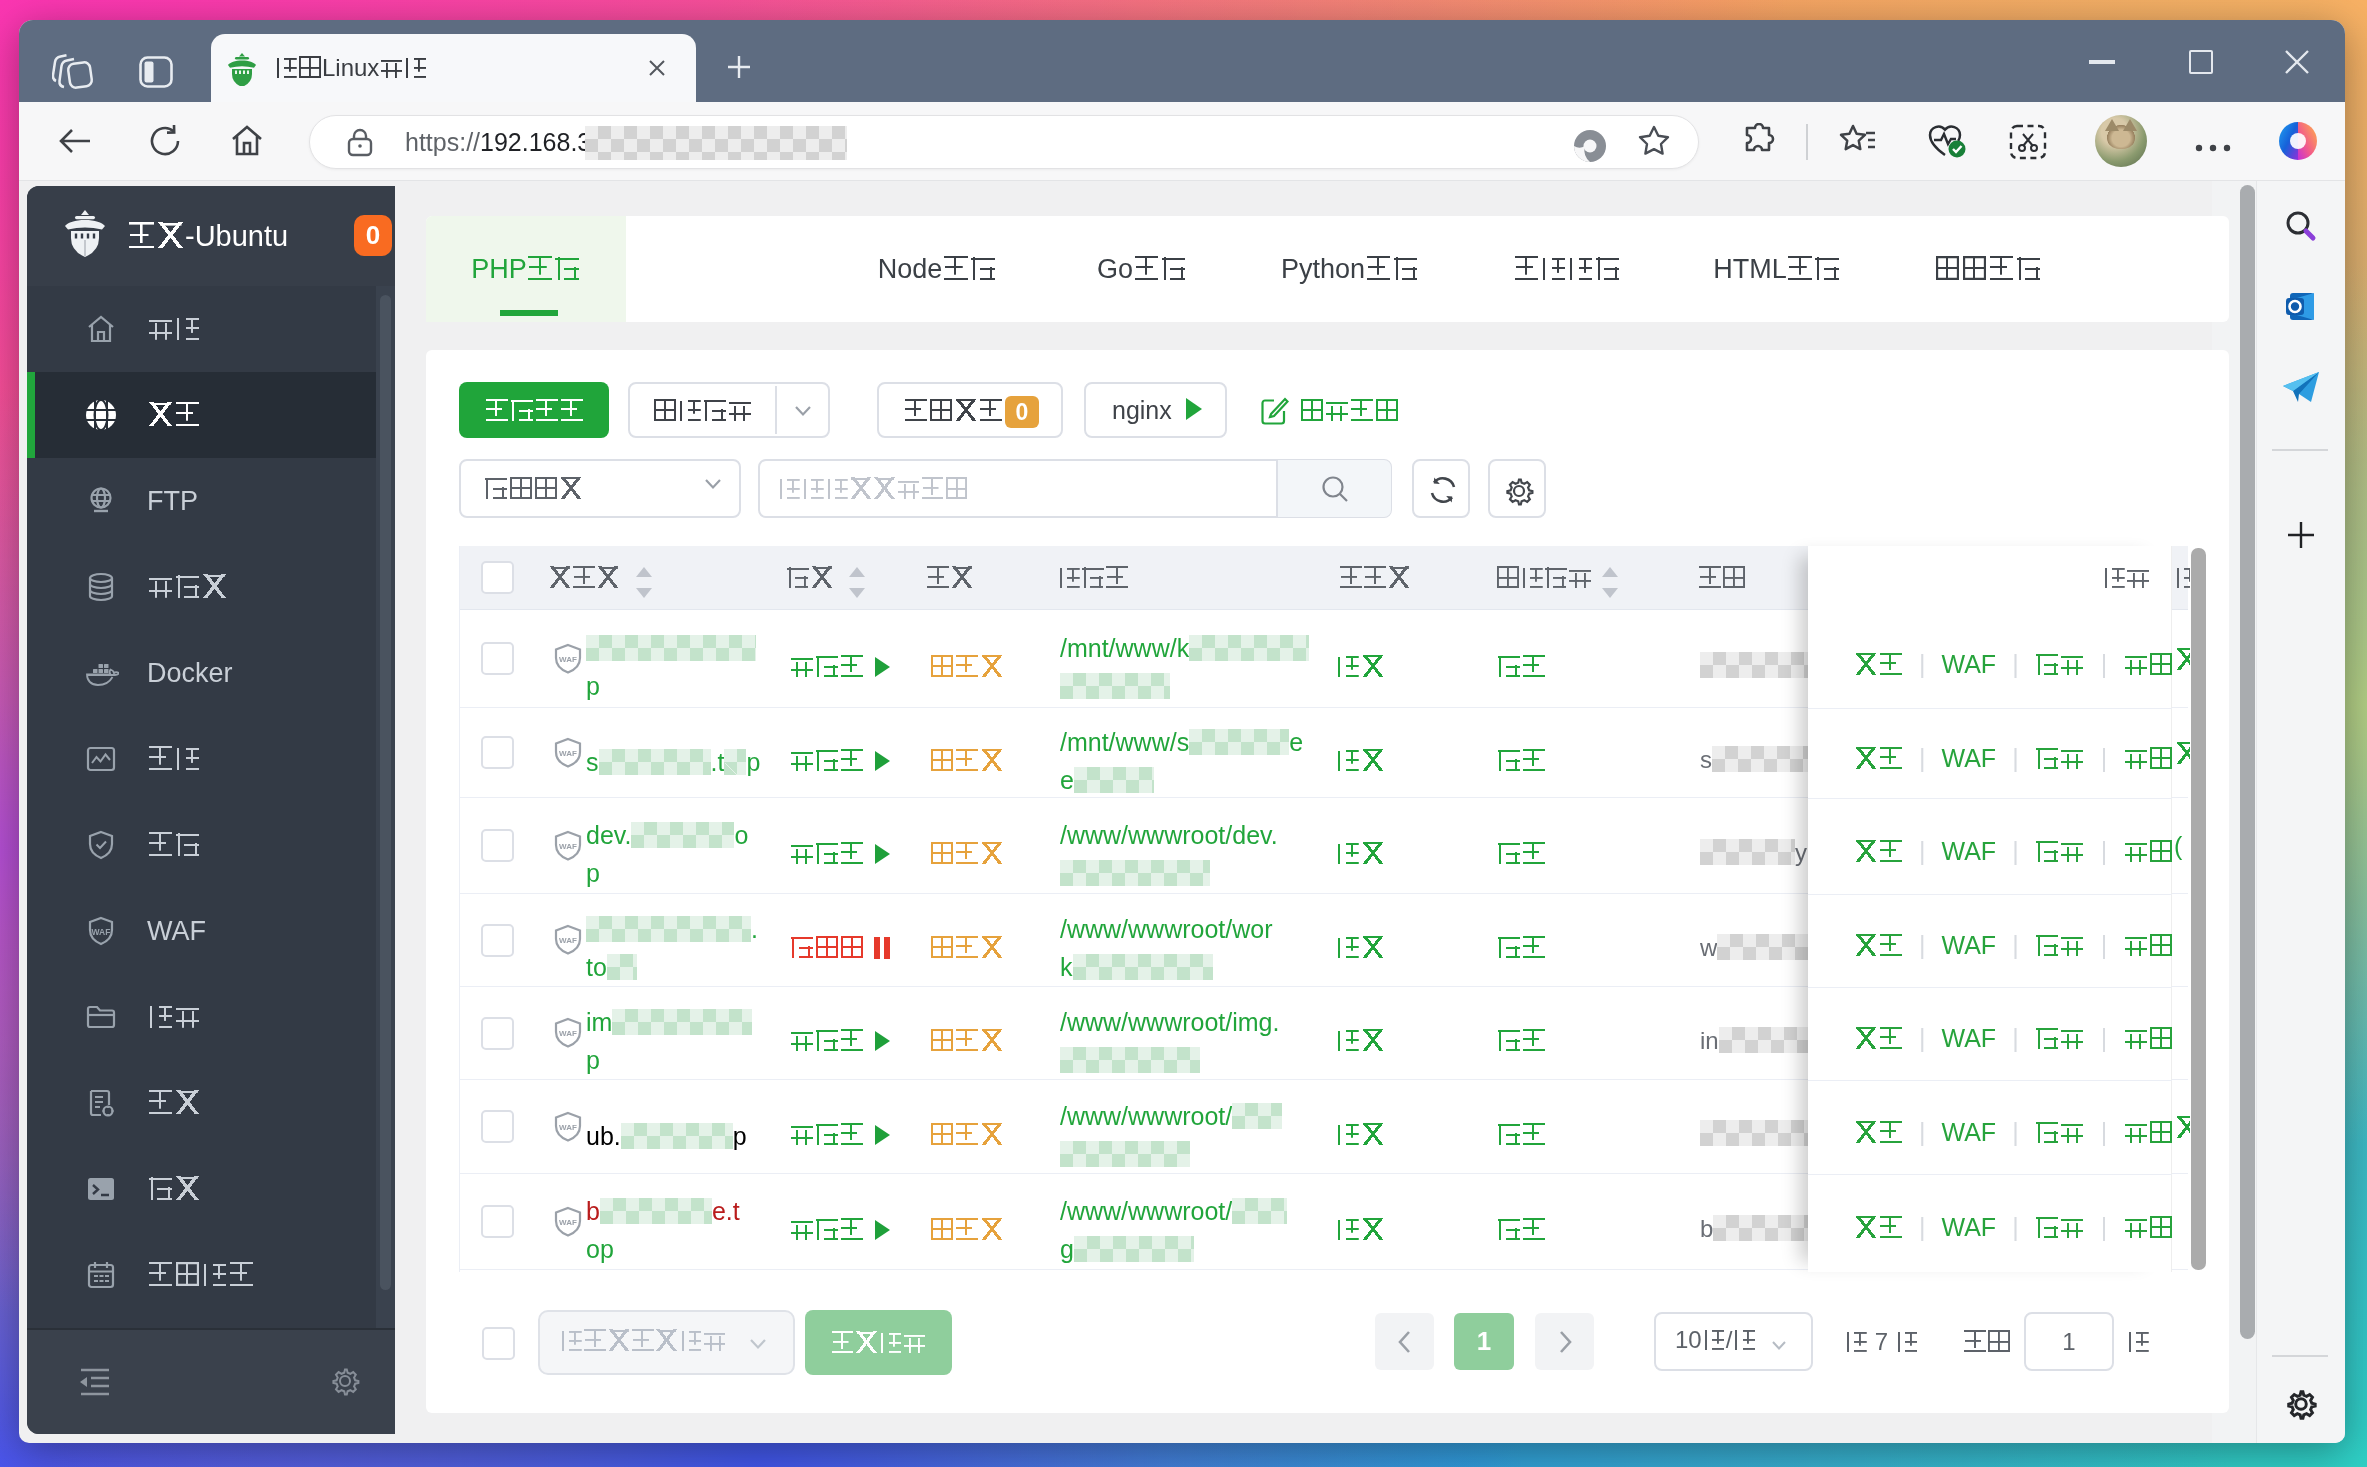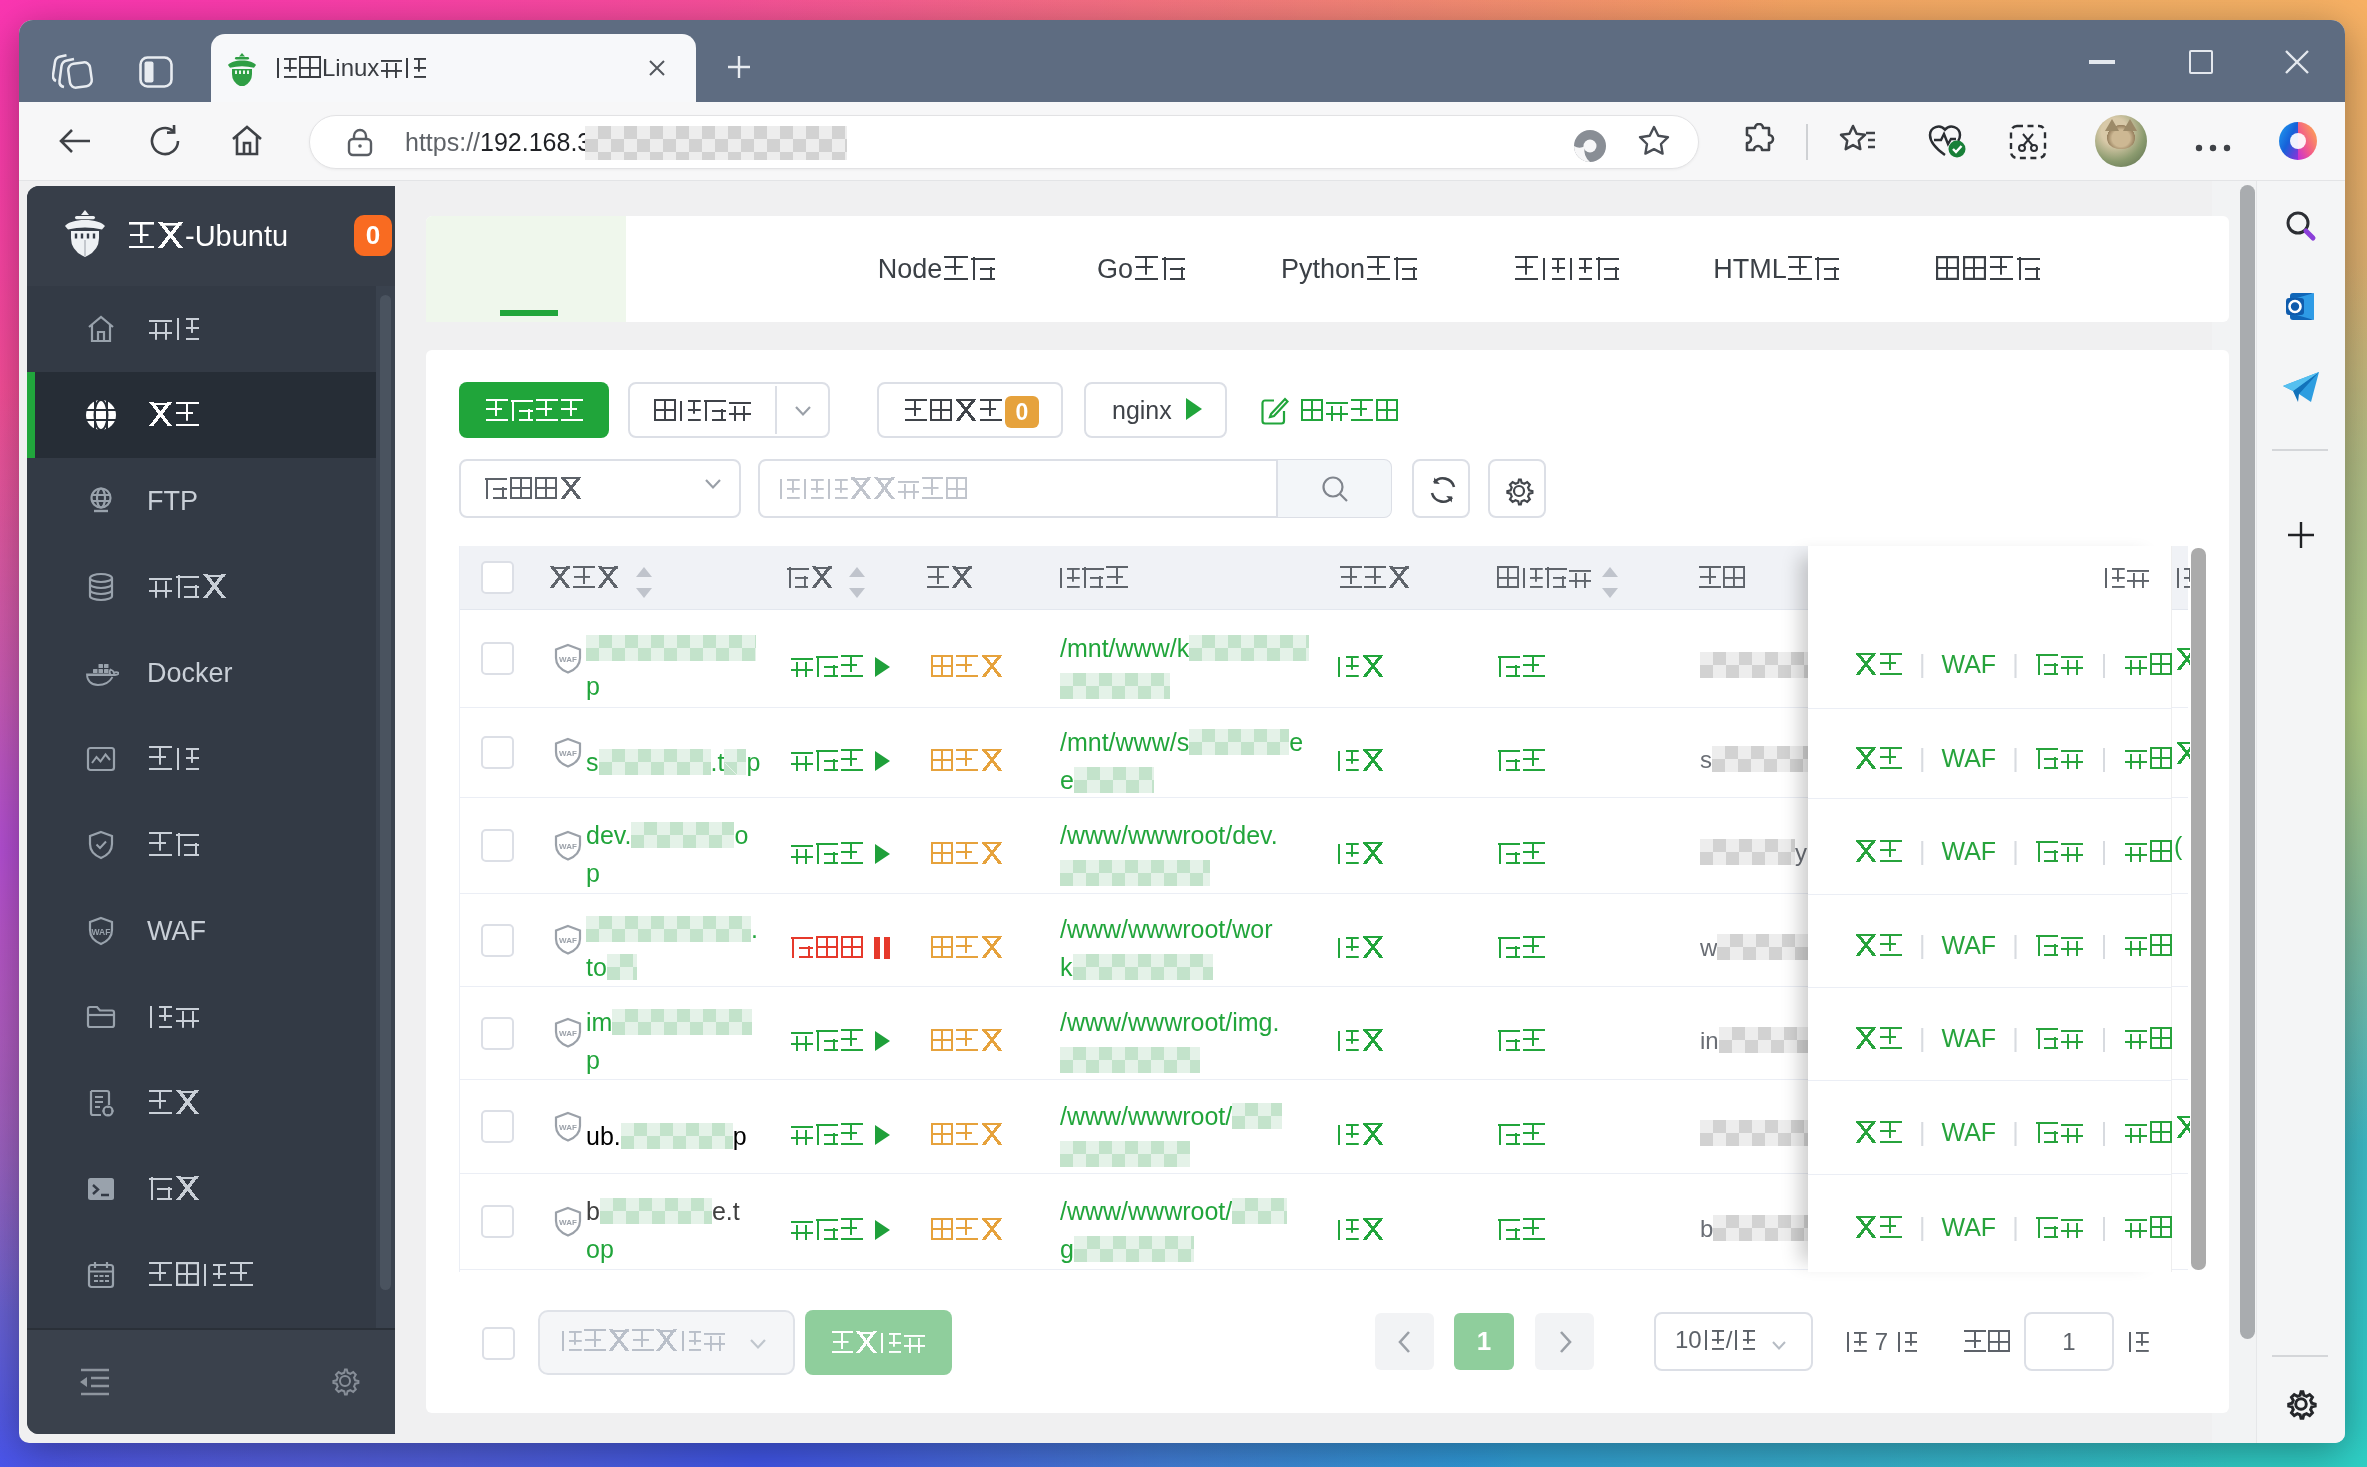--- a/index.html
+++ b/index.html
@@ -276,20 +276,21 @@
             <path d="M4 5 h28 M14 13 h18 M14 21 h18 M4 29 h28"></path>
             <path d="M10 12 l-7 5 7 5 Z" fill="#8e959e" stroke="none"></path>
           </svg></div>
         <div class="abs" style="left:301px;top:1178px;width:34px;height:34px;"><svg width="34" height="34" viewBox="0 0 34 34" fill="none" stroke="#878e98" stroke-width="2">
             <circle cx="17" cy="17" r="5"></circle>
             <path d="M17 5.5 l1.8 0 .8 3.2 2.7 1.1 2.9 -1.7 2.6 2.6 -1.7 2.9 1.1 2.7 3.2 .8 0 1.8 -3.2 .8 -1.1 2.7 1.7 2.9 -2.6 2.6 -2.9 -1.7 -2.7 1.1 -.8 3.2 -1.8 0 -.8 -3.2 -2.7 -1.1 -2.9 1.7 -2.6 -2.6 1.7 -2.9 -1.1 -2.7 -3.2 -.8 0 -1.8 3.2 -.8 1.1 -2.7 -1.7 -2.9 2.6 -2.6 2.9 1.7 2.7 -1.1 Z"></path>
           </svg></div>
       </div>
       <div class="abs" style="left:407px;top:196px;width:1803px;height:106px;background:#fff;border-radius:6px;"></div>
       <div class="abs" style="left:407px;top:196px;width:200px;height:106px;background:#eff7ec;border-radius:6px 0 0 0;"></div>
+      <div class="abs" style="left:407px;top:196px;width:200px;height:106px;font-size:27px;line-height:106px;color:#21a53b;--c:#21a53b;text-align:center;white-space:nowrap;">PHP<i class="g g1"></i><i class="g g6"></i></div>
       <div class="abs" style="left:481px;top:290px;width:58px;height:6px;background:#21a53b;"></div>
       <div class="abs" style="left:811px;top:196px;width:214px;height:106px;font-size:27px;line-height:106px;color:#3b4046;--c:#3b4046;text-align:center;white-space:nowrap;">Node<i class="g g1"></i><i class="g g6"></i></div>
       <div class="abs" style="left:1025px;top:196px;width:196px;height:106px;font-size:27px;line-height:106px;color:#3b4046;--c:#3b4046;text-align:center;white-space:nowrap;">Go<i class="g g1"></i><i class="g g6"></i></div>
       <div class="abs" style="left:1221px;top:196px;width:220px;height:106px;font-size:27px;line-height:106px;color:#3b4046;--c:#3b4046;text-align:center;white-space:nowrap;">Python<i class="g g1"></i><i class="g g6"></i></div>
       <div class="abs" style="left:1441px;top:196px;width:214px;height:106px;font-size:27px;line-height:106px;color:#3b4046;--c:#3b4046;text-align:center;white-space:nowrap;"><i class="g g1"></i><i class="g g3"></i><i class="g g3"></i><i class="g g6"></i></div>
       <div class="abs" style="left:1655px;top:196px;width:206px;height:106px;font-size:27px;line-height:106px;color:#3b4046;--c:#3b4046;text-align:center;white-space:nowrap;">HTML<i class="g g1"></i><i class="g g6"></i></div>
       <div class="abs" style="left:1861px;top:196px;width:216px;height:106px;font-size:27px;line-height:106px;color:#3b4046;--c:#3b4046;text-align:center;white-space:nowrap;"><i class="g g2"></i><i class="g g2"></i><i class="g g1"></i><i class="g g6"></i></div>
       <div class="abs" style="left:407px;top:330px;width:1803px;height:1063px;background:#fff;border-radius:6px;"></div>
       <div class="abs" style="left:440px;top:362px;width:150px;height:56px;background:#20a53a;border-radius:8px;">
         <div style="color:#fff;--c:#fff;font-size:25px;line-height:56px;text-align:center"><i class="g g1"></i><i class="g g6"></i><i class="g g1"></i><i class="g g1"></i></div>
@@ -449,21 +450,21 @@
       <div class="abs" style="left:1316px;top:1067px;width:90px;height:94px;font-size:25px;line-height:94px;color:#333;--c:#333;text-align:left;white-space:nowrap;"><span style="color:#21a53b;--c:#21a53b"><i class="g g3"></i><i class="g g5"></i></span></div>
       <div class="abs" style="left:1477px;top:1067px;width:90px;height:94px;font-size:25px;line-height:94px;color:#333;--c:#333;text-align:left;white-space:nowrap;"><span style="color:#21a53b;--c:#21a53b"><i class="g g6"></i><i class="g g1"></i></span></div>
       <div class="abs" style="left:1681px;top:1067px;width:140px;height:94px;font-size:24px;line-height:94px;color:#333;--c:#333;text-align:left;white-space:nowrap;"><span style="color:#6a6e75"><span class="mzy" style="width:120px"></span></span></div>
       <div class="abs" style="left:2155px;top:1060px;width:16px;height:94px;font-size:25px;line-height:94px;color:#333;--c:#333;text-align:left;white-space:nowrap;overflow:hidden;"><span style="color:#21a53b;--c:#21a53b"><i class="g g5"></i></span></div>
       <div class="abs" style="left:440px;top:1154px;width:1729px;height:96px;background:#fff;border-bottom:1px solid #ebeef5;"></div>
       <div class="abs cb" style="left:462px;top:1185px;"></div>
       <div class="abs" style="left:534px;top:1186px;width:30px;height:32px;"><svg width="30" height="32" viewBox="0 0 30 32" fill="none">
           <path d="M15 2 L27 6.5 V15 c0 7.5 -5.5 12 -12 14.5 C8.5 27 3 22.5 3 15 V6.5 Z" stroke="#9ba1a9" stroke-width="2.2"></path>
           <text x="15" y="19" font-size="8" font-family="Liberation Sans" text-anchor="middle" fill="#9ba1a9" font-weight="bold">WAF</text>
         </svg></div>
-      <div class="abs" style="left:567px;top:1172px;width:200px;height:38px;font-size:25px;line-height:38px;color:#333;--c:#333;text-align:left;white-space:nowrap;"><span style="color:#404040;--c:#21a53b">b<span class="mzg" style="width:112px"></span>e.t</span></div>
+      <div class="abs" style="left:567px;top:1172px;width:200px;height:38px;font-size:25px;line-height:38px;color:#333;--c:#333;text-align:left;white-space:nowrap;"><span style="color:#b91c1c;--c:#21a53b">b<span class="mzg" style="width:112px"></span>e.t</span></div>
       <div class="abs" style="left:567px;top:1210px;width:200px;height:38px;font-size:25px;line-height:38px;color:#333;--c:#333;text-align:left;white-space:nowrap;"><span style="color:#21a53b;--c:#21a53b">op</span></div>
       <div class="abs" style="left:770px;top:1161px;width:140px;height:96px;font-size:25px;line-height:96px;color:#333;--c:#333;text-align:left;white-space:nowrap;"><span style="color:#21a53b;--c:#21a53b"><i class="g g4"></i><i class="g g6"></i><i class="g g1"></i></span><svg style="margin-left:10px;vertical-align:-3px" width="17" height="22" viewBox="0 0 17 22">
           <path d="M1 1 L16 11 L1 21 Z" fill="#1fa03a"></path>
         </svg></div>
       <div class="abs" style="left:910px;top:1161px;width:100px;height:96px;font-size:25px;line-height:96px;color:#333;--c:#333;text-align:left;white-space:nowrap;"><span style="color:#e6a23c;--c:#e6a23c"><i class="g g2"></i><i class="g g1"></i><i class="g g5"></i></span></div>
       <div class="abs" style="left:1041px;top:1172px;width:260px;height:38px;font-size:25px;line-height:38px;color:#333;--c:#333;text-align:left;white-space:nowrap;"><span style="color:#21a53b;--c:#21a53b">/www/wwwroot/<span class="mzg" style="width:55px"></span></span></div>
       <div class="abs" style="left:1041px;top:1210px;width:260px;height:38px;font-size:25px;line-height:38px;color:#333;--c:#333;text-align:left;white-space:nowrap;"><span style="color:#21a53b;--c:#21a53b">g<span class="mzg" style="width:120px"></span></span></div>
       <div class="abs" style="left:1316px;top:1161px;width:90px;height:96px;font-size:25px;line-height:96px;color:#333;--c:#333;text-align:left;white-space:nowrap;"><span style="color:#21a53b;--c:#21a53b"><i class="g g3"></i><i class="g g5"></i></span></div>
       <div class="abs" style="left:1477px;top:1161px;width:90px;height:96px;font-size:25px;line-height:96px;color:#333;--c:#333;text-align:left;white-space:nowrap;"><span style="color:#21a53b;--c:#21a53b"><i class="g g6"></i><i class="g g1"></i></span></div>
       <div class="abs" style="left:1681px;top:1161px;width:140px;height:96px;font-size:24px;line-height:96px;color:#333;--c:#333;text-align:left;white-space:nowrap;"><span style="color:#6a6e75">b<span class="mzy" style="width:105px"></span></span></div>

